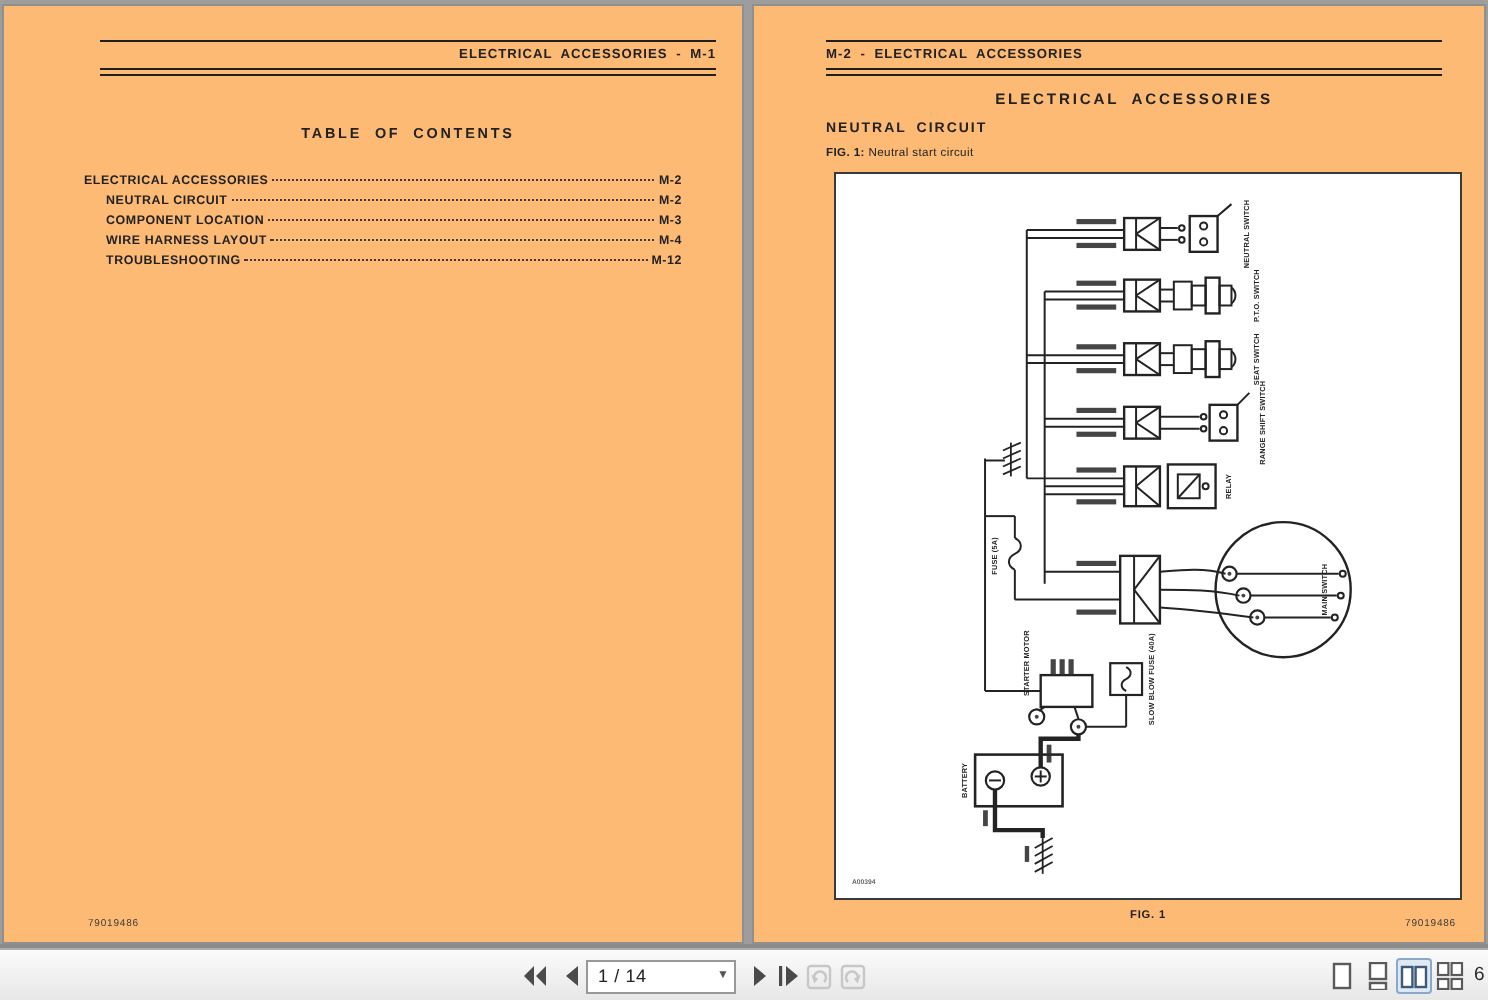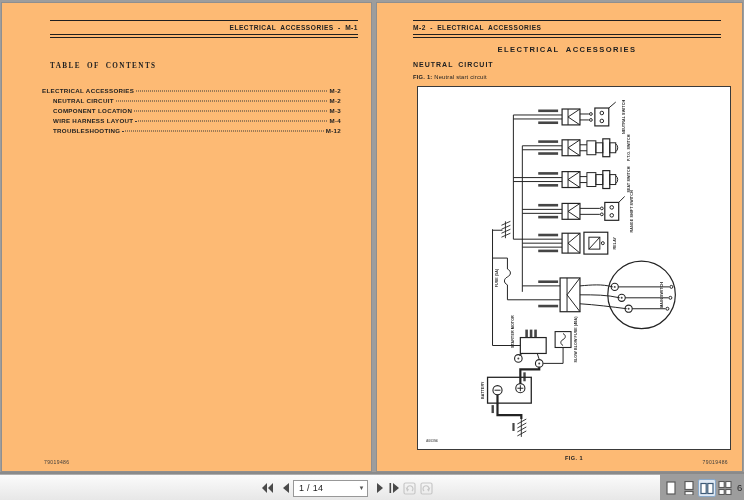--- a/index.html
+++ b/index.html
@@ -14,22 +14,22 @@
   .page-right { left:377px; width:365px; }
 
   
   .hdr { position:absolute; top:17px; }
   .hdr-rule-top { border-top:1.4px solid #1f1f1f; }
   .hdr-text { margin-top:2.5px; font-size:6.6px; font-weight:bold; letter-spacing:0.5px; word-spacing:2px; white-space:nowrap; }
   .hdr-text.right { text-align:right; }
   .hdr-dbl1 { margin-top:3px; height:1.8px; background:#1f1f1f; }
   .hdr-dbl2 { margin-top:1.6px; height:1px; background:#1f1f1f; }
 
-  .toc-title { position:absolute; left:48px; width:308px; top:59px; text-align:left;
-               font-size:7.2px; font-weight:bold; letter-spacing:1.4px; word-spacing:3px;font-family:Liberation Serif, serif; }
+  .toc-title { position:absolute; left:48px; width:308px; top:59px; text-align:center;
+               font-size:7.2px; font-weight:bold; letter-spacing:1.4px; word-spacing:3px; }
 
   .toc { position:absolute; left:40px; top:84px; width:299px; }
   .toc-row { display:flex; align-items:baseline; height:10.1px; font-size:6.2px; font-weight:bold; letter-spacing:0.3px; white-space:nowrap; }
   .toc-row.ind { padding-left:11px; }
   .toc-dots { flex:1 1 auto; border-bottom:1.2px dotted #3a3a3a; margin:0 2px; transform:translateY(-1.5px); }
   .toc-page { font-weight:bold; }
 
   .footer-num { position:absolute; bottom:6px; font-size:5px; letter-spacing:0.4px; color:#3c3c3c; }
   .footer-num.fl { left:42px; }
   .footer-num.fr { right:14px; }
@@ -45,21 +45,21 @@
 
   svg.diagram { display:block; width:100%; height:100%; }
   svg.diagram line, svg.diagram path, svg.diagram rect.o, svg.diagram circle.o, svg.diagram polyline
     { stroke:#232323; fill:none; }
   svg.diagram text { fill:#232323; font-family:"Liberation Sans",sans-serif; font-weight:bold; }
   .vlabel { font-size:3.7px; letter-spacing:0.1px; }
   .mark { fill:#2b2b2b; opacity:0.88; }
   .figcode { font-size:3.4px; font-weight:normal; opacity:0.7; }
 
   
-  .toolbar { position:absolute; left:0; top:474px; width:660px; height:26px;
+  .toolbar { position:absolute; left:0; top:474px; width:744px; height:26px;
              background:linear-gradient(#fbfbfb,#e7e7e7); border-top:1px solid #aeaeae;padding-left:24px; }
   .tbtn { position:absolute; top:4px; width:18px; height:18px; border:1px solid transparent; background:transparent;
           display:flex; align-items:center; justify-content:center; padding:0; cursor:default; }
   .tbtn svg { display:block; }
   .tbtn.sel { background:#dfe9f4; border:1px solid #89a9ca; border-radius:2px; }
   .pagebox { position:absolute; left:293px; top:4.5px; width:75px; height:17px; background:#fff;
              border:1px solid #989898; display:flex; align-items:center; font-size:9px; color:#222; }
   .pagebox .pval { padding-left:5px; flex:1; letter-spacing:0.3px; }
   .pagebox .parrow { width:11px; height:100%; display:flex; align-items:center; justify-content:center;
                      font-size:6px; color:#555; }

